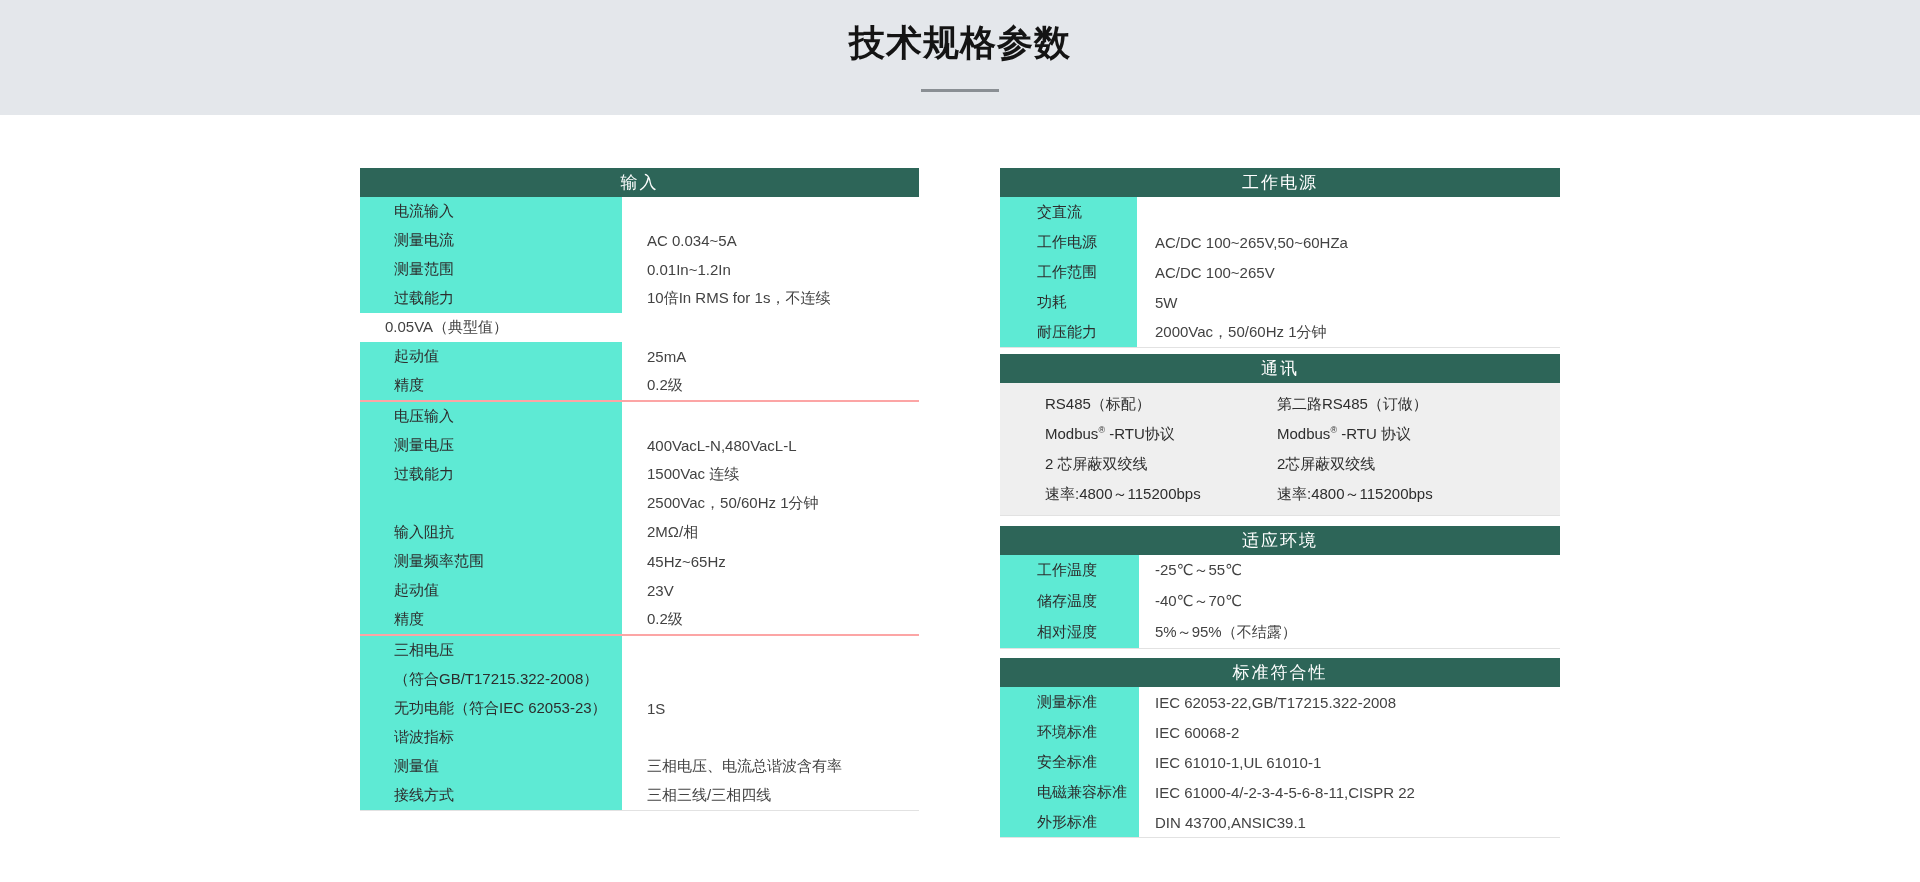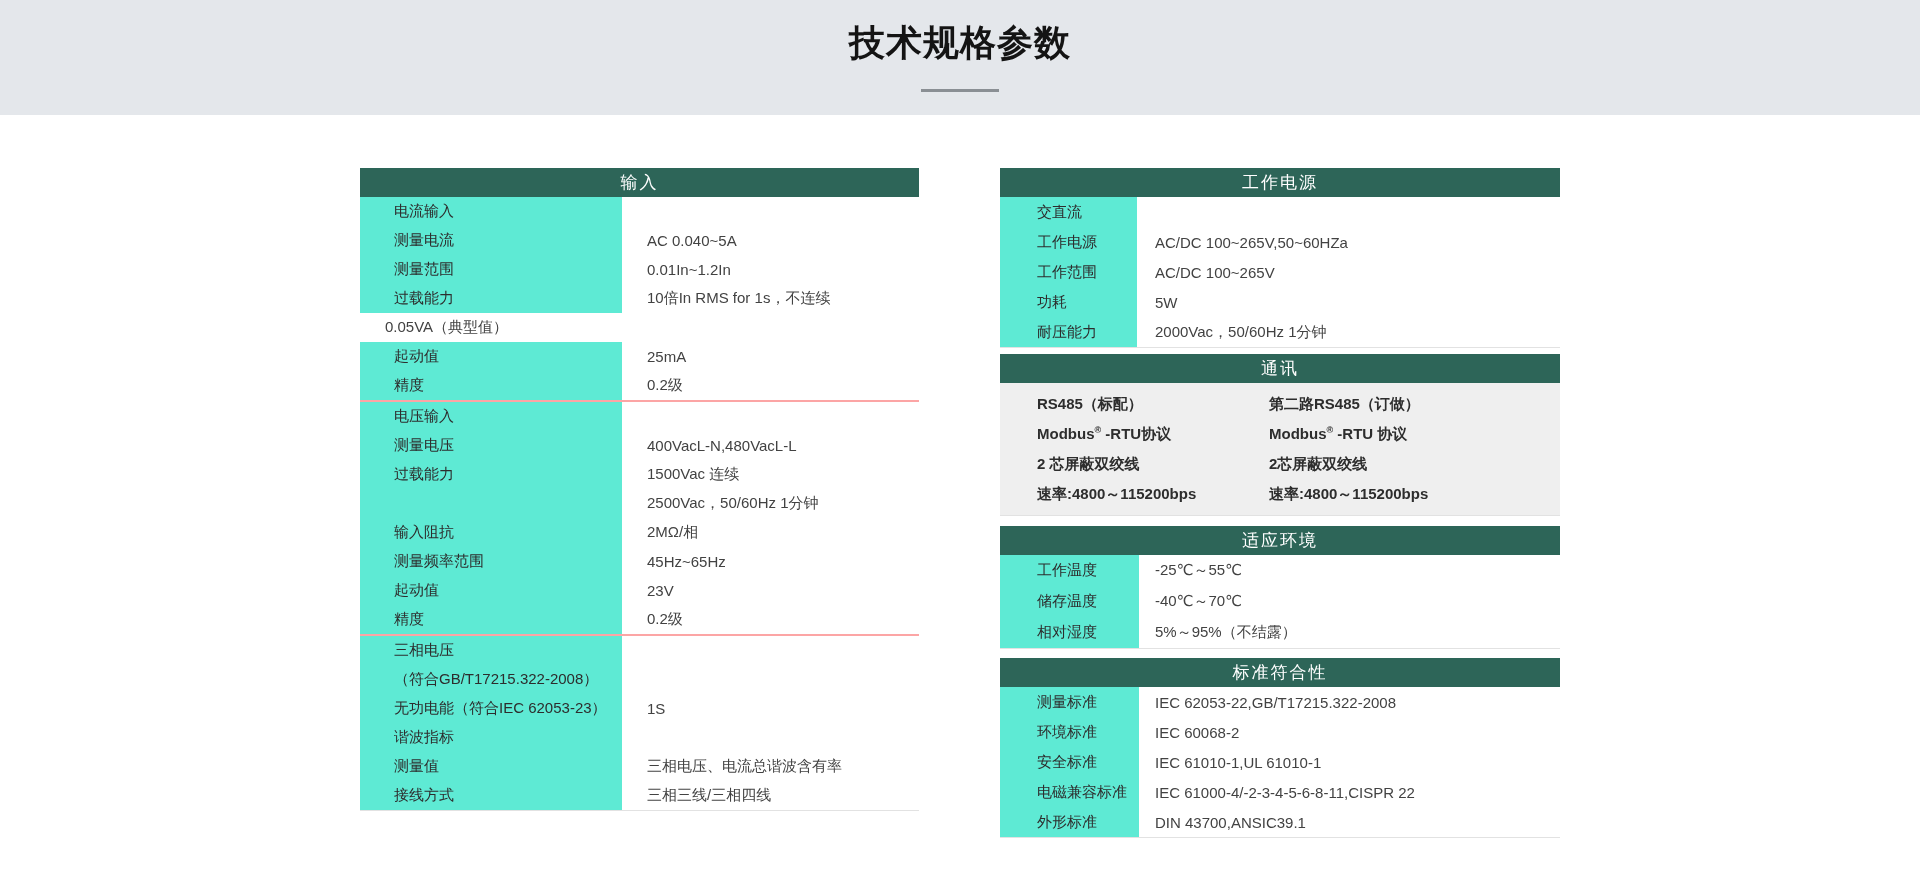--- a/index.html
+++ b/index.html
@@ -55,21 +55,21 @@
   .rt-env .value, .rt-std .value { padding-left:16px; }
 
   .comm-body {
     background:#efefef; display:flex; padding:6px 0;
     border-bottom:1px solid #e2e2e2;
   }
   .comm-col { width:269px; box-sizing:border-box; padding-left:37px; }
   .comm-col.second { flex:1; padding-left:0; }
   .comm-line {
     height:30px; line-height:30px; font-size:15px;
-    font-weight:700; color:#2d2d2d; white-space:nowrap;
+    font-weight:400; color:#2d2d2d; white-space:nowrap;margin-left:8px;
   }
   .comm-line sup { font-size:9px; line-height:0; }
 </style>
 </head>
 <body>
 
 <div class="band">
   <div class="page-title">技术规格参数</div>
   <div class="title-underline"></div>
 </div>
@@ -78,21 +78,21 @@
 
   <div class="spec-table">
     <div class="thead">输入</div>
     <div class="tbody">
       <div class="row">
           <div class="label">电流输入</div>
           <div class="value"></div>
         </div>
       <div class="row">
           <div class="label">测量电流</div>
-          <div class="value">AC 0.040~5A</div>
+          <div class="value">AC 0.034~5A</div>
         </div>
       <div class="row">
           <div class="label">测量范围</div>
           <div class="value">0.01In~1.2In</div>
         </div>
       <div class="row">
           <div class="label">过载能力</div>
           <div class="value">10倍In RMS for 1s，不连续</div>
         </div>
       <div class="row">

